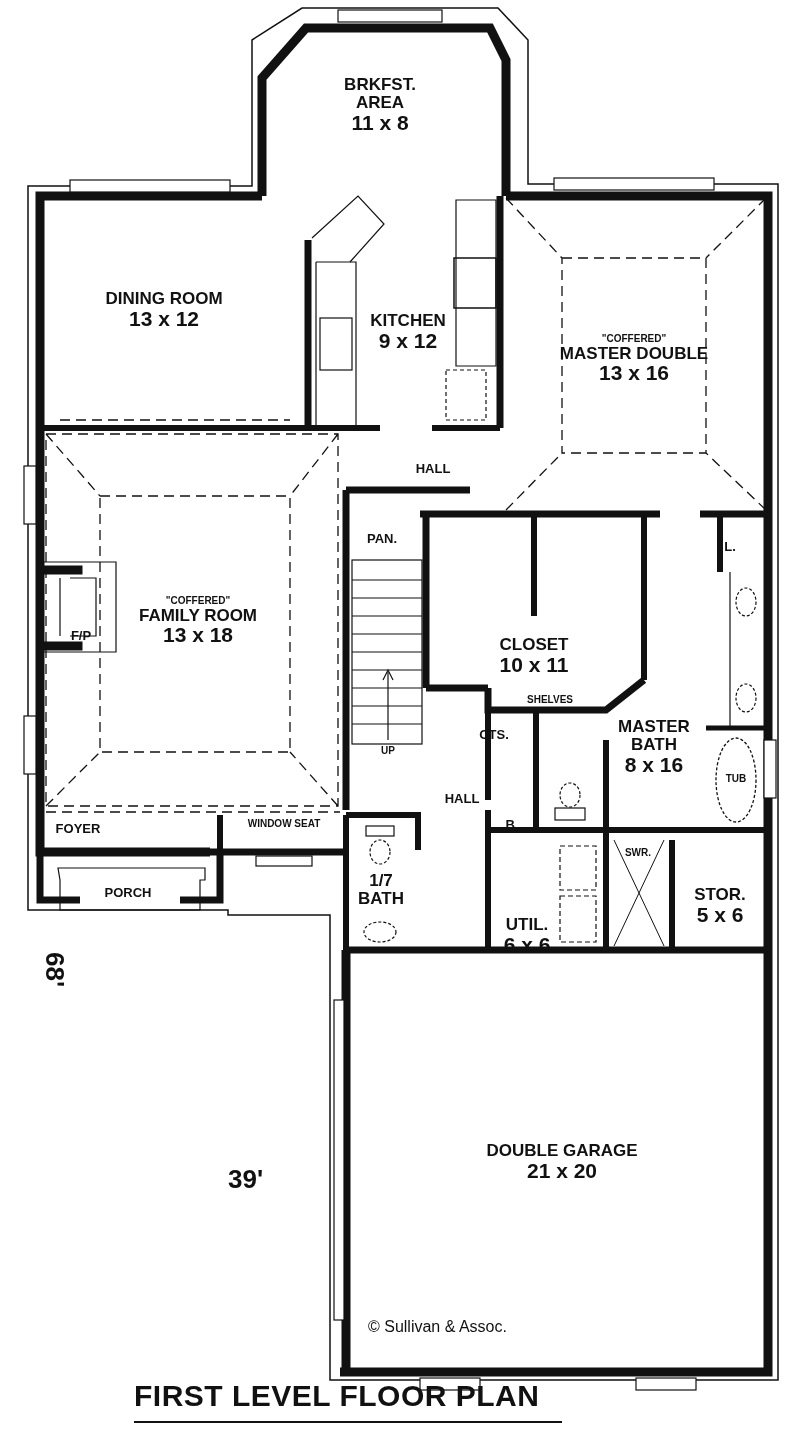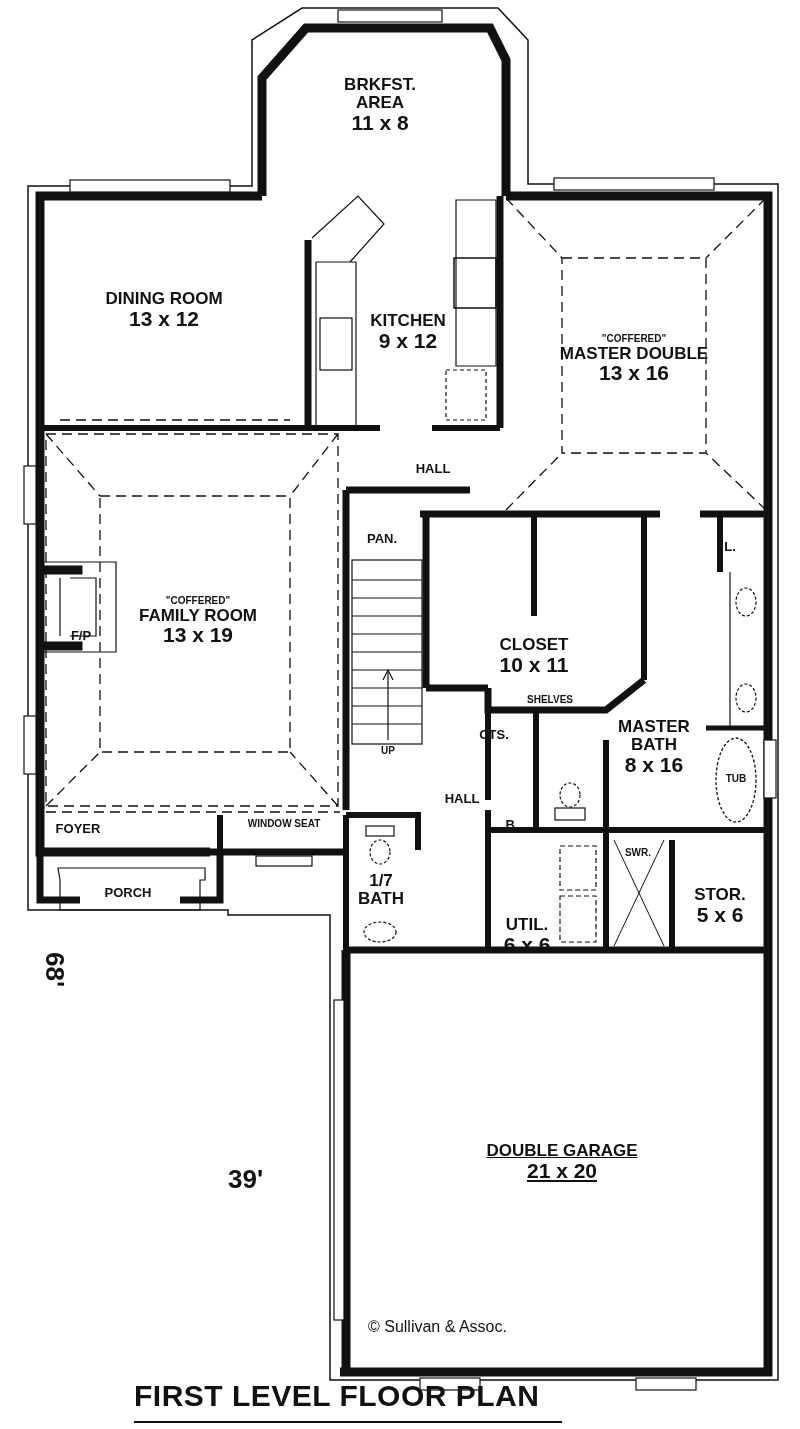--- a/index.html
+++ b/index.html
@@ -139,21 +139,21 @@
 
 <div class="lbl" style="left:634px; top:334px;">
   <span class="note">"COFFERED"</span>
   <span class="nm">MASTER DOUBLE</span>
   <span class="dim">13 x 16</span>
 </div>
 
 <div class="lbl" style="left:198px; top:596px;">
   <span class="note">"COFFERED"</span>
   <span class="nm">FAMILY ROOM</span>
-  <span class="dim">13 x 19</span>
+  <span class="dim">13 x 18</span>
 </div>
 
 <div class="lbl small" style="left:81px; top:610px;margin-top:19px;">F/P</div>
 <div class="lbl small" style="left:433px; top:462px;">HALL</div>
 <div class="lbl small" style="left:382px; top:532px;">PAN.</div>
 
 <div class="lbl" style="left:534px; top:636px;">
   <span class="nm">CLOSET</span>
   <span class="dim">10 x 11</span>
 </div>
@@ -186,21 +186,21 @@
 
 <div class="lbl" style="left:381px; top:872px;">
   <span class="nm">1/7</span>
   <span class="nm">BATH</span>
 </div>
 
 <div class="lbl small" style="left:78px; top:822px;">FOYER</div>
 <div class="lbl tiny" style="left:284px; top:819px;">WINDOW SEAT</div>
 <div class="lbl small" style="left:128px; top:886px;">PORCH</div>
 
-<div class="lbl" style="left:562px; top:1142px;text-decoration:underline;">
+<div class="lbl" style="left:562px; top:1142px;">
   <span class="nm">DOUBLE GARAGE</span>
   <span class="dim">21 x 20</span>
 </div>
 
 <div class="copyright">© Sullivan &amp; Assoc.</div>
 <div class="dimtext" style="left:194px; top:1164px;margin-left:34px;">39'</div>
 <div class="dimtext" style="left:34px; top:952px; transform:rotate(90deg); transform-origin:left top; left:70px;">68'</div>
 
 <div class="title">FIRST LEVEL FLOOR PLAN</div>
 <div class="title-rule"></div>

